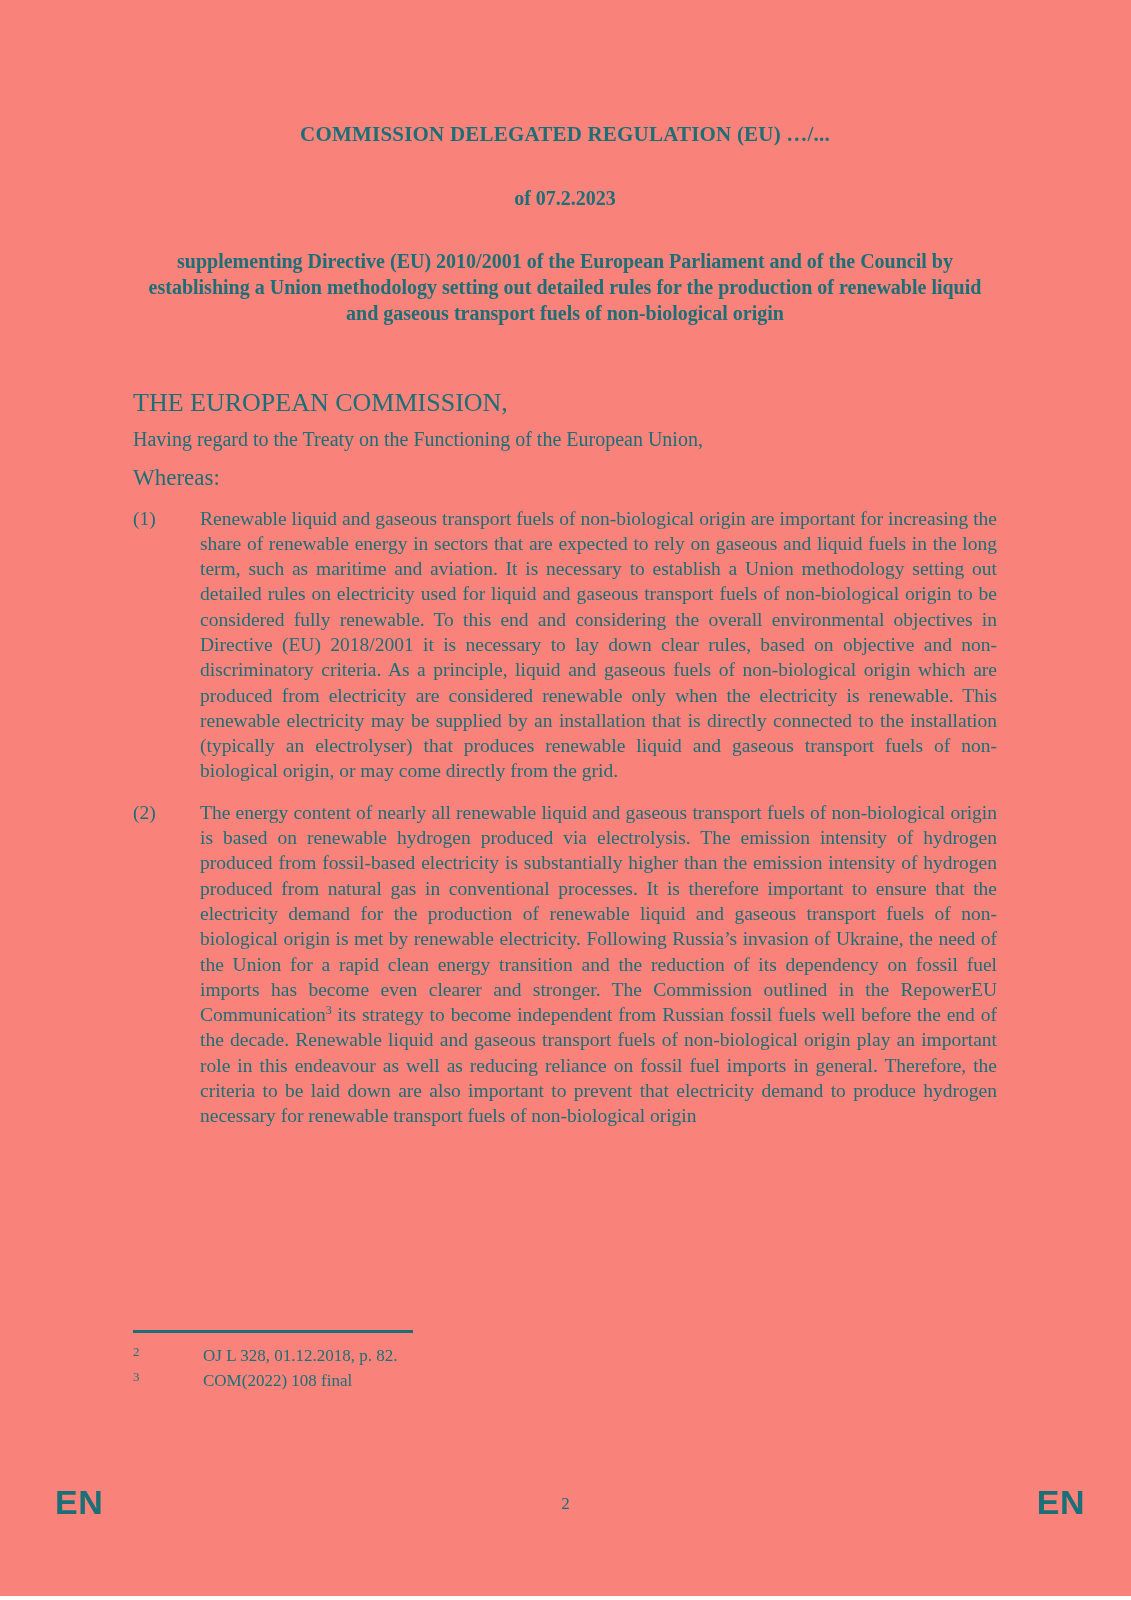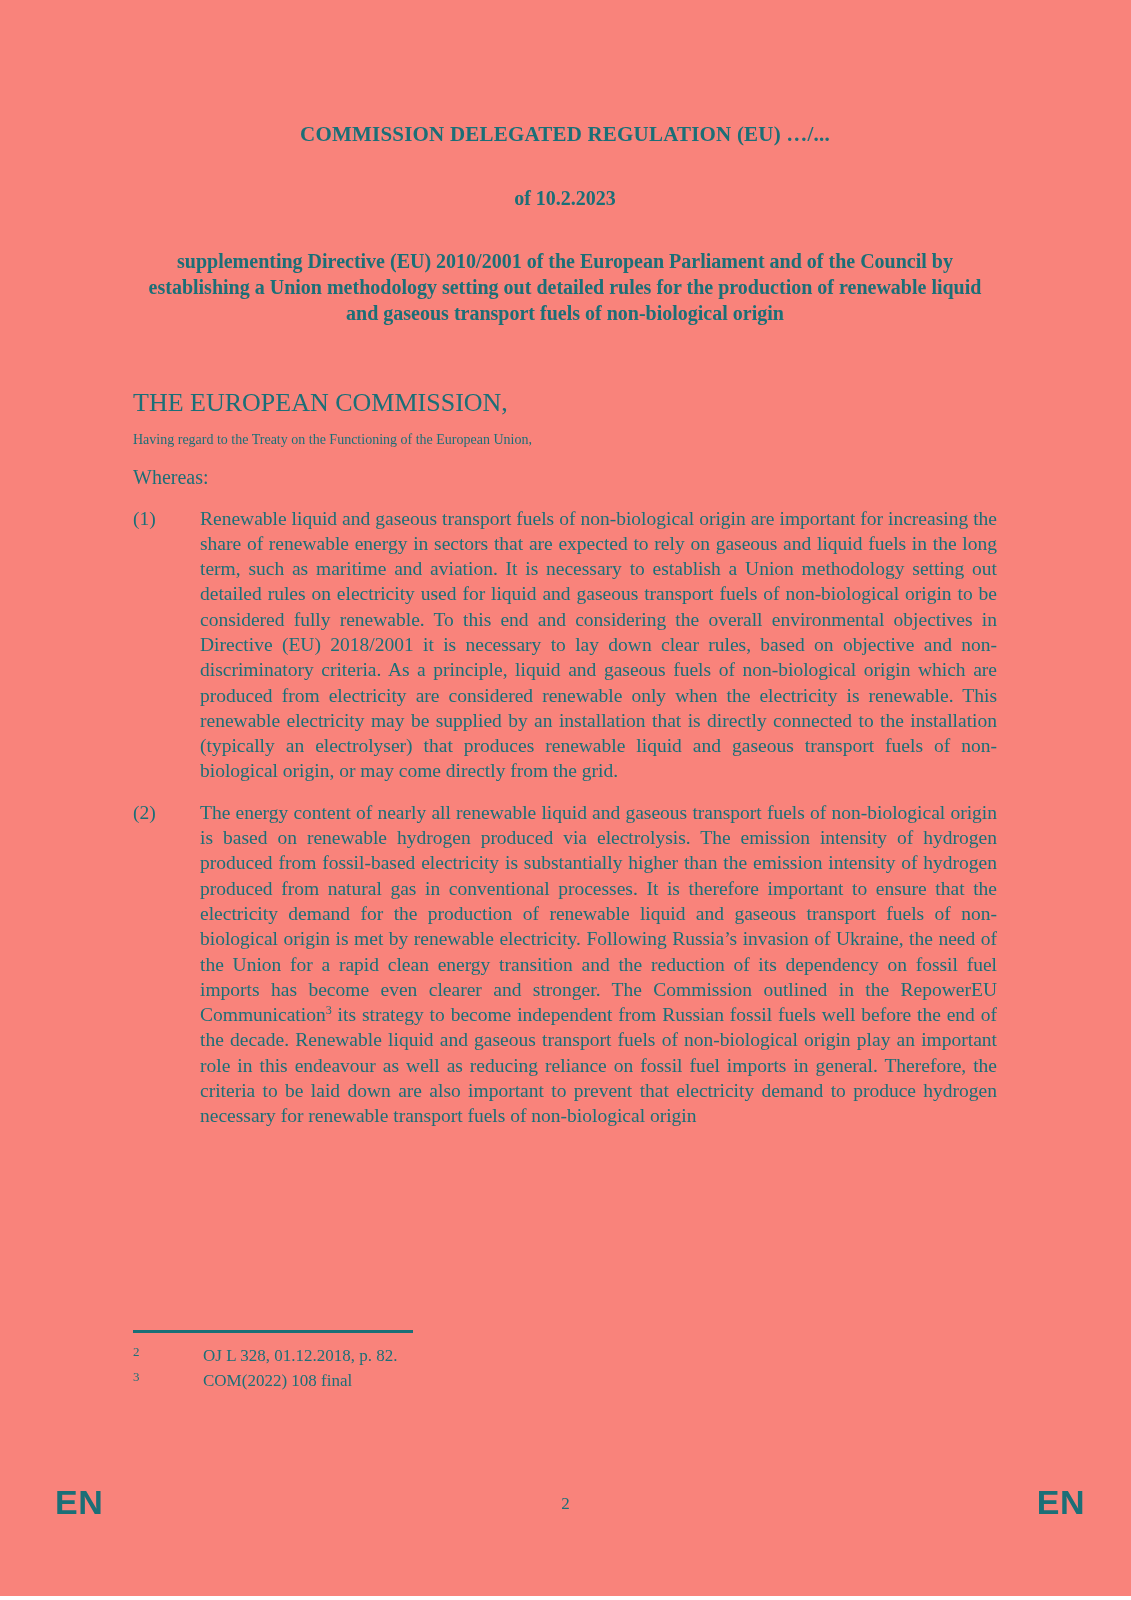--- a/index.html
+++ b/index.html
@@ -38,27 +38,27 @@
     text-align: center;
     line-height: 26px;
   }
   .opening {
     margin: 64px 0 0 0;
     font-size: 26px;
     line-height: 25px;
   }
   .citation {
     margin: 12px 0 0 0;
-    font-size: 14px;
+    font-size: 20px;
     line-height: 25.5px;
     text-align: justify;
   }
   .whereas {
     margin: 12px 0 0 0;
-    font-size: 20px;
+    font-size: 23px;
     line-height: 25px;
   }
   .recital {
     display: flex;
     margin: 16px 0 0 0;
     font-size: 19.5px;
     line-height: 25.3px;
   }
   .recital-num {
     width: 67px;
@@ -118,21 +118,21 @@
 </style>
 </head>
 <body>
 
 <div class="page">
 
   <div class="content">
 
     <h1 class="doc-title">COMMISSION DELEGATED REGULATION (EU) …/...</h1>
 
-    <p class="date-line">of 10.2.2023</p>
+    <p class="date-line">of 07.2.2023</p>
 
     <p class="subject">supplementing Directive (EU) 2010/2001 of the European Parliament and of the Council by establishing a Union methodology setting out detailed rules for the production of renewable liquid and gaseous transport fuels of non-biological origin</p>
 
     <p class="opening">THE EUROPEAN COMMISSION,</p>
 
     <p class="citation">Having regard to the Treaty on the Functioning of the European Union,</p>
 
 
     <p class="whereas">Whereas:</p>
 

